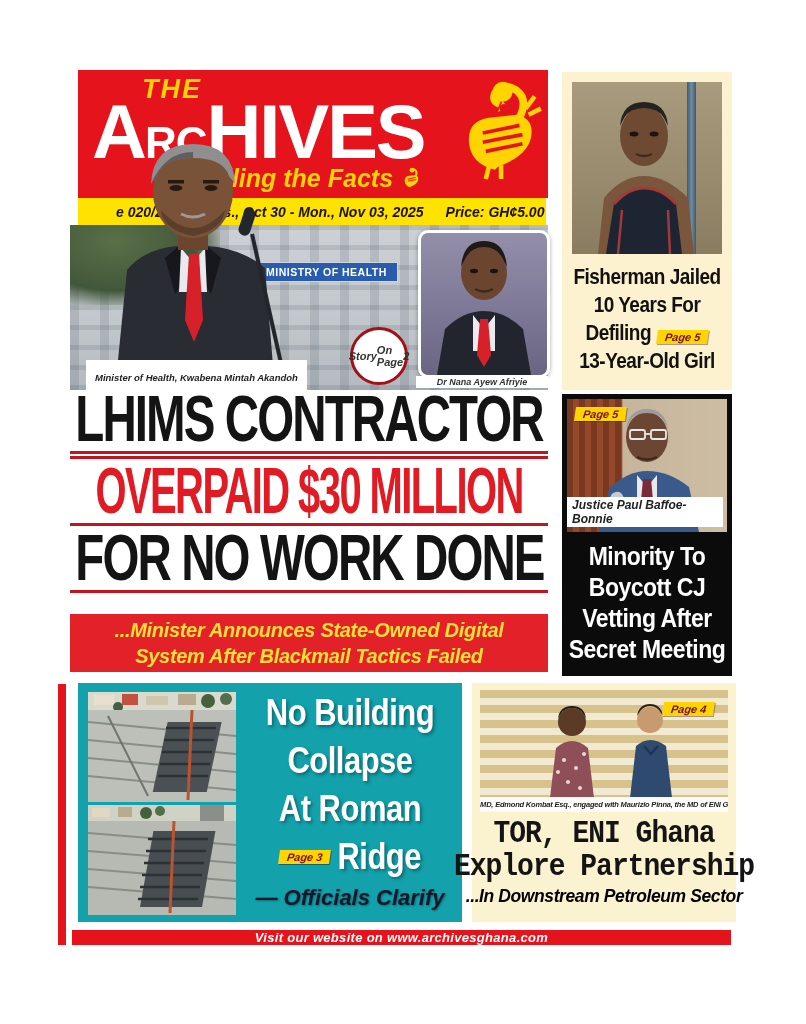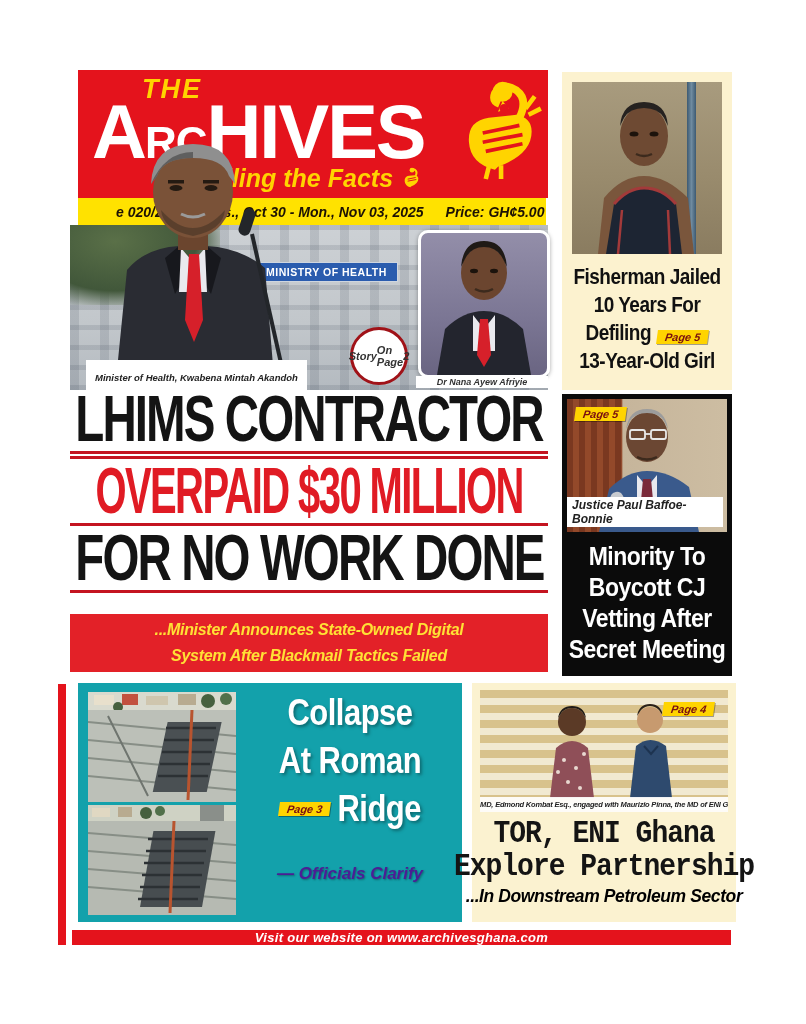--- a/index.html
+++ b/index.html
@@ -45,21 +45,21 @@
 
   
   #headline{left:70px;top:389px;width:478px;z-index:4;}
   .hl-line{width:100%;height:60px;display:flex;align-items:center;justify-content:center;overflow:visible;}
   .hl-line>span{font-weight:900;font-size:50px;letter-spacing:-2px;white-space:nowrap;color:#141414;
       transform:scale(0.95,1.28);}
   .hl-line.red>span{color:#E01B24;transform:scale(0.80,1.28);}
   .hl-rule{height:3px;background:#C41420;margin:2px 0;}
   #subhead-box{left:70px;top:614px;width:478px;height:58px;z-index:4;background:#E32128;
       display:flex;flex-direction:column;align-items:center;justify-content:center;}
-  #subhead-box .sh{color:#FFE135;font-style:italic;font-weight:900;font-size:16px;line-height:26px;
+  #subhead-box .sh{color:#FFE135;font-style:italic;font-weight:900;font-size:20px;line-height:26px;
       letter-spacing:-0.3px;white-space:nowrap;}
 
   
   #fisherman-panel{left:562px;top:72px;width:170px;height:318px;background:#FCF2CF;z-index:1;}
   #fisherman-photo{left:10px;top:10px;width:150px;height:172px;position:absolute;overflow:hidden;
       background:linear-gradient(180deg,#a89b7e 0%,#998b6d 55%,#8a7c60 100%);}
   #fisherman-pole{position:absolute;right:26px;top:0;width:9px;height:172px;
       background:linear-gradient(90deg,#3d5a72,#6f8ba0 50%,#3d5a72);}
   .fish-hl{width:100%;height:28px;display:flex;align-items:flex-end;justify-content:center;gap:6px;}
   .fish-hl>span.t{font-weight:900;font-size:19px;color:#111;letter-spacing:-0.5px;white-space:nowrap;
@@ -87,22 +87,22 @@
 
   
   #redline{left:58px;top:684px;width:8px;height:261px;background:#E4131C;z-index:1;}
   #ridge-panel{left:78px;top:683px;width:384px;height:239px;background:#13A1AB;z-index:1;}
   .ridge-photo{position:absolute;left:10px;width:148px;height:110px;overflow:hidden;}
   #ridge-text{position:absolute;left:166px;top:6px;width:212px;}
   .ridge-hl{width:100%;height:48px;display:flex;align-items:center;justify-content:center;gap:7px;}
   .ridge-hl>span.t{font-weight:900;font-size:31px;color:#fff;letter-spacing:-0.5px;white-space:nowrap;
       transform:scaleY(1.18);text-shadow:2px 2px 3px rgba(0,0,0,0.35);}
   #ridge-tagline{width:100%;height:34px;display:flex;align-items:center;justify-content:center;
-      font-style:italic;font-weight:900;font-size:17px;color:#4c1d95;white-space:nowrap;
-      text-shadow:1px 1px 2px rgba(0,0,0,0.35);margin-top:24px;}
+      font-style:italic;font-weight:900;font-size:22px;color:#0f172a;white-space:nowrap;
+      text-shadow:1px 1px 2px rgba(0,0,0,0.35);}
 
   
   #tor-panel{left:472px;top:683px;width:264px;height:239px;background:#FBF2D0;z-index:1;}
   #tor-photo{position:absolute;left:8px;top:7px;width:248px;height:122px;overflow:hidden;
       background:repeating-linear-gradient(180deg,#d8c28c 0 8px,#f1e9d1 8px 15px);}
   #tor-badge{position:absolute;right:14px;top:12px;z-index:3;}
   #tor-caption{position:absolute;left:0;bottom:0;width:100%;height:15px;background:rgba(255,255,255,0.93);
       display:flex;align-items:center;justify-content:center;font-style:italic;font-weight:bold;
       font-size:7.5px;color:#222;letter-spacing:-0.2px;white-space:nowrap;z-index:2;}
   #tor-text{position:absolute;left:0;top:134px;width:100%;}
@@ -326,20 +326,23 @@
         <rect x="112" y="0" width="24" height="16" fill="#8a8f8a"></rect>
         <rect y="16" width="148" height="94" fill="#b6bab2"></rect>
         <path d="M0 28 L148 40 M0 46 L148 58 M0 64 L148 76 M0 82 L148 94" stroke="#878e86" stroke-width="2"></path>
         <rect x="70" y="26" width="62" height="76" fill="#474d50" transform="skewX(-10)"></rect>
         <path d="M60 34 L120 34 M58 46 L118 46 M56 58 L116 58 M54 70 L114 70 M52 82 L112 82 M50 94 L110 94" stroke="#2c3134" stroke-width="2.5"></path>
         <line x1="86" y1="16" x2="82" y2="108" stroke="#b8542f" stroke-width="3"></line>
       </svg>
     </div>
     <div id="ridge-text">
       <div class="ridge-hl">
+          <span class="t">No Building</span>
+        </div>
+      <div class="ridge-hl">
           <span class="t">Collapse</span>
         </div>
       <div class="ridge-hl">
           <span class="t">At Roman</span>
         </div>
       <div class="ridge-hl">
         <span class="badge">Page 3</span>
         <span class="t">Ridge</span>
       </div>
       <div id="ridge-tagline">— Officials Clarify</div>

